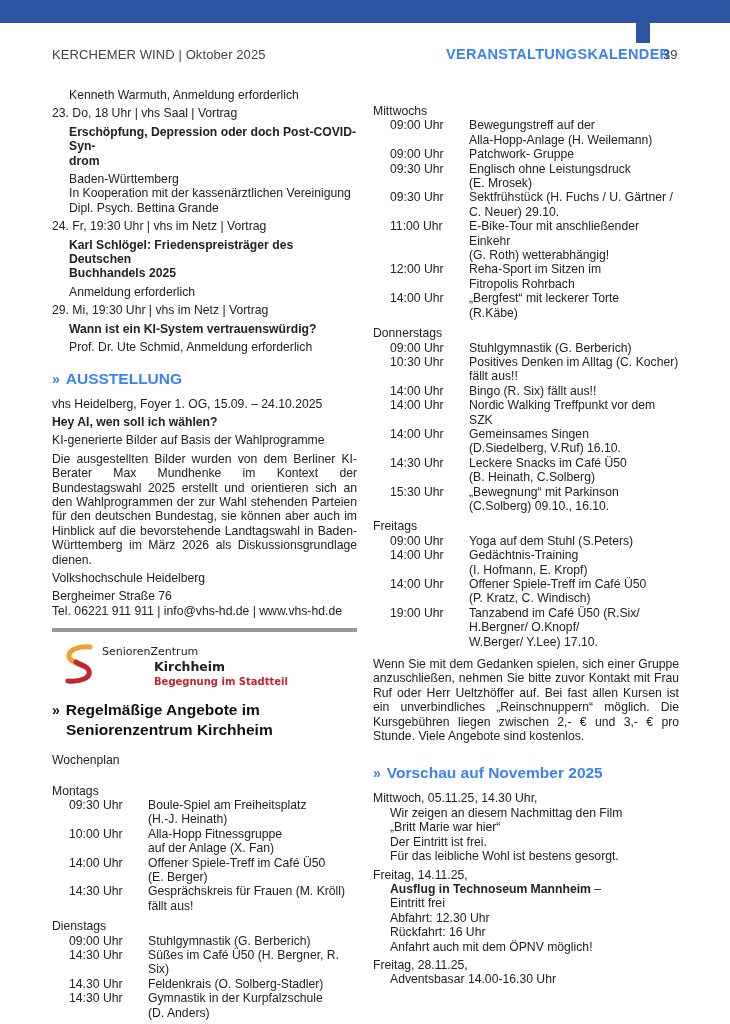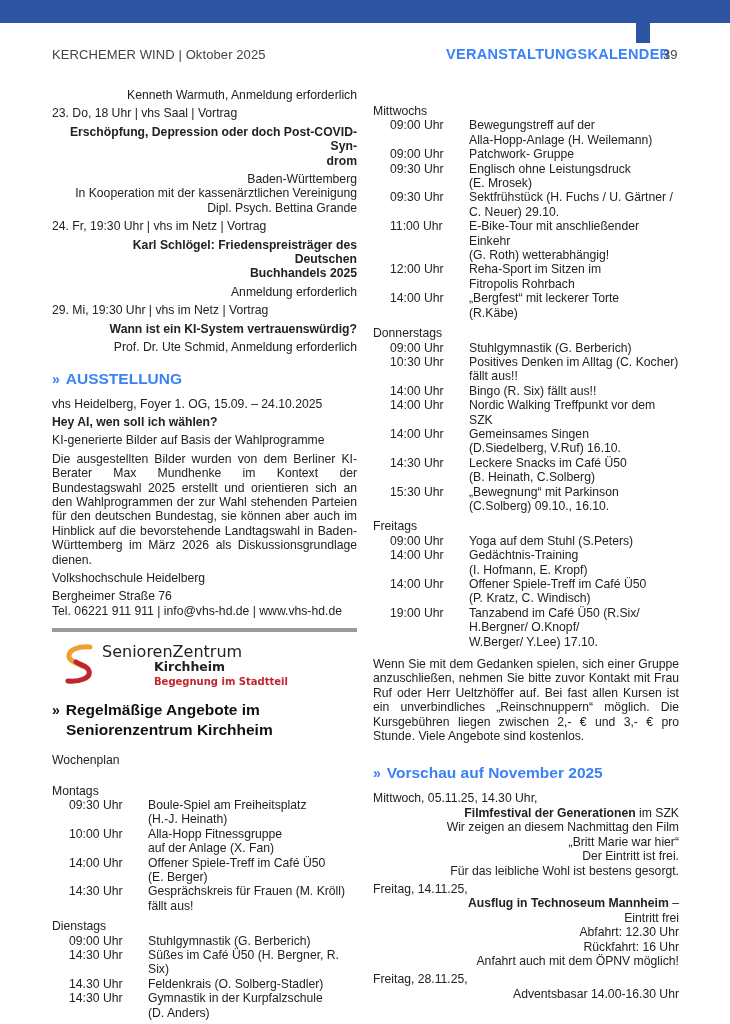--- a/index.html
+++ b/index.html
@@ -6,31 +6,31 @@
   html, body { width: 730px; height: 1024px; background: #ffffff; overflow: hidden; }
   body { font-family: "Liberation Sans", sans-serif; color: #222; position: relative; font-size: 12.2px; line-height: 14.4px; }
   .topbar { position: absolute; left: 0; top: 0; width: 730px; height: 23px; background: #2e55a4; }
   .tab { position: absolute; left: 636px; top: 23px; width: 14px; height: 20px; background: #2e55a4; }
   .hdr-left { position: absolute; left: 52px; top: 48px; font-size: 13px; color: #444; letter-spacing: 0.1px; }
   .hdr-right { position: absolute; left: 446px; top: 47px; font-size: 14.5px; font-weight: bold; color: #3b82f6; letter-spacing: 0.3px; }
   .hdr-page { position: absolute; left: 663px; top: 48px; font-size: 13px; color: #444; }
   .col { position: absolute; top: 88px; }
   .col-left { left: 52px; width: 305px; }
   .col-right { left: 373px; width: 306px; }
-  .ind { padding-left: 17px; text-align: right; }
+  .ind { padding-left: 17px; }
   .b { font-weight: bold; }
   .gap { margin-top: 4px; }
   .gap2 { margin-top: 6px; }
   .h2 { font-size: 15.5px; font-weight: bold; line-height: 19px; margin-top: 14px; margin-bottom: 8px; color: #3b82f6; }
   .h2 .arr { font-size: 14px; margin-right: 6px; }
   .just { text-align: justify; }
   .divider { height: 4px; background: #9a9a9a; margin-top: 10px; }
   .logo { position: relative; height: 56px; margin-top: 8px; }
   .logo-mark { position: absolute; left: 12px; top: 4px; width: 30px; height: 40px; }
-  .logo-t1 { position: absolute; left: 50px; top: 5px; font-family: "DejaVu Sans", sans-serif; font-size: 16px; color: #222; }
+  .logo-t1 { position: absolute; left: 50px; top: 5px; font-family: "DejaVu Sans", sans-serif; font-size: 11px; color: #222; }
   .logo-t2 { position: absolute; left: 102px; top: 20px; font-family: "DejaVu Sans", sans-serif; font-size: 12.5px; font-weight: bold; color: #222; }
   .logo-t3 { position: absolute; left: 102px; top: 35px; font-family: "DejaVu Sans", sans-serif; font-size: 10px; font-weight: bold; color: #c0262e; }
   .h2b { font-size: 15.5px; font-weight: bold; line-height: 19px; margin-top: 4px; color: #111; }
   .h2b .l2 { padding-left: 14px; display: block; }
   .wp { font-weight: normal; margin-top: 14px; margin-bottom: 4px; }
   .row { display: flex; }
   .row .t { width: 96px; padding-left: 17px; flex-shrink: 0; }
   .day { margin-top: 6px; }
   .day:first-child { margin-top: 16px; }
 </style>
@@ -306,21 +306,20 @@
       </div>
     </div>
   <div class="just gap2" style="margin-top:8px;">Wenn Sie mit dem Gedanken spielen, sich einer Gruppe anzuschließen, nehmen Sie bitte zuvor Kontakt mit Frau Ruf oder Herr Ueltzhöffer auf. Bei fast allen Kursen ist ein unverbindliches „Reinschnuppern“ möglich. Die Kursgebühren liegen zwischen 2,- € und 3,- € pro Stunde. Viele Angebote sind kostenlos.</div>
 
   <div class="h2" style="margin-top:20px;">
     <span class="arr">»</span><span>Vorschau auf November 2025</span>
   </div>
   <div id="preview-entries">
       <div>
         <div>Mittwoch, 05.11.25, 14.30 Uhr,</div>
-        <div class="ind"><span class="b">Filmfestival der Generationen</span><span> im SZK</span></div>
         <div class="ind">Wir zeigen an diesem Nachmittag den Film</div>
         <div class="ind">„Britt Marie war hier“</div>
         <div class="ind">Der Eintritt ist frei.</div>
         <div class="ind">Für das leibliche Wohl ist bestens gesorgt.</div>
       </div>
       <div class="gap">
         <div>Freitag, 14.11.25,</div>
         <div class="ind"><span class="b">Ausflug in Technoseum Mannheim</span><span> –</span></div>
         <div class="ind">Eintritt frei</div>
         <div class="ind">Abfahrt: 12.30 Uhr</div>

